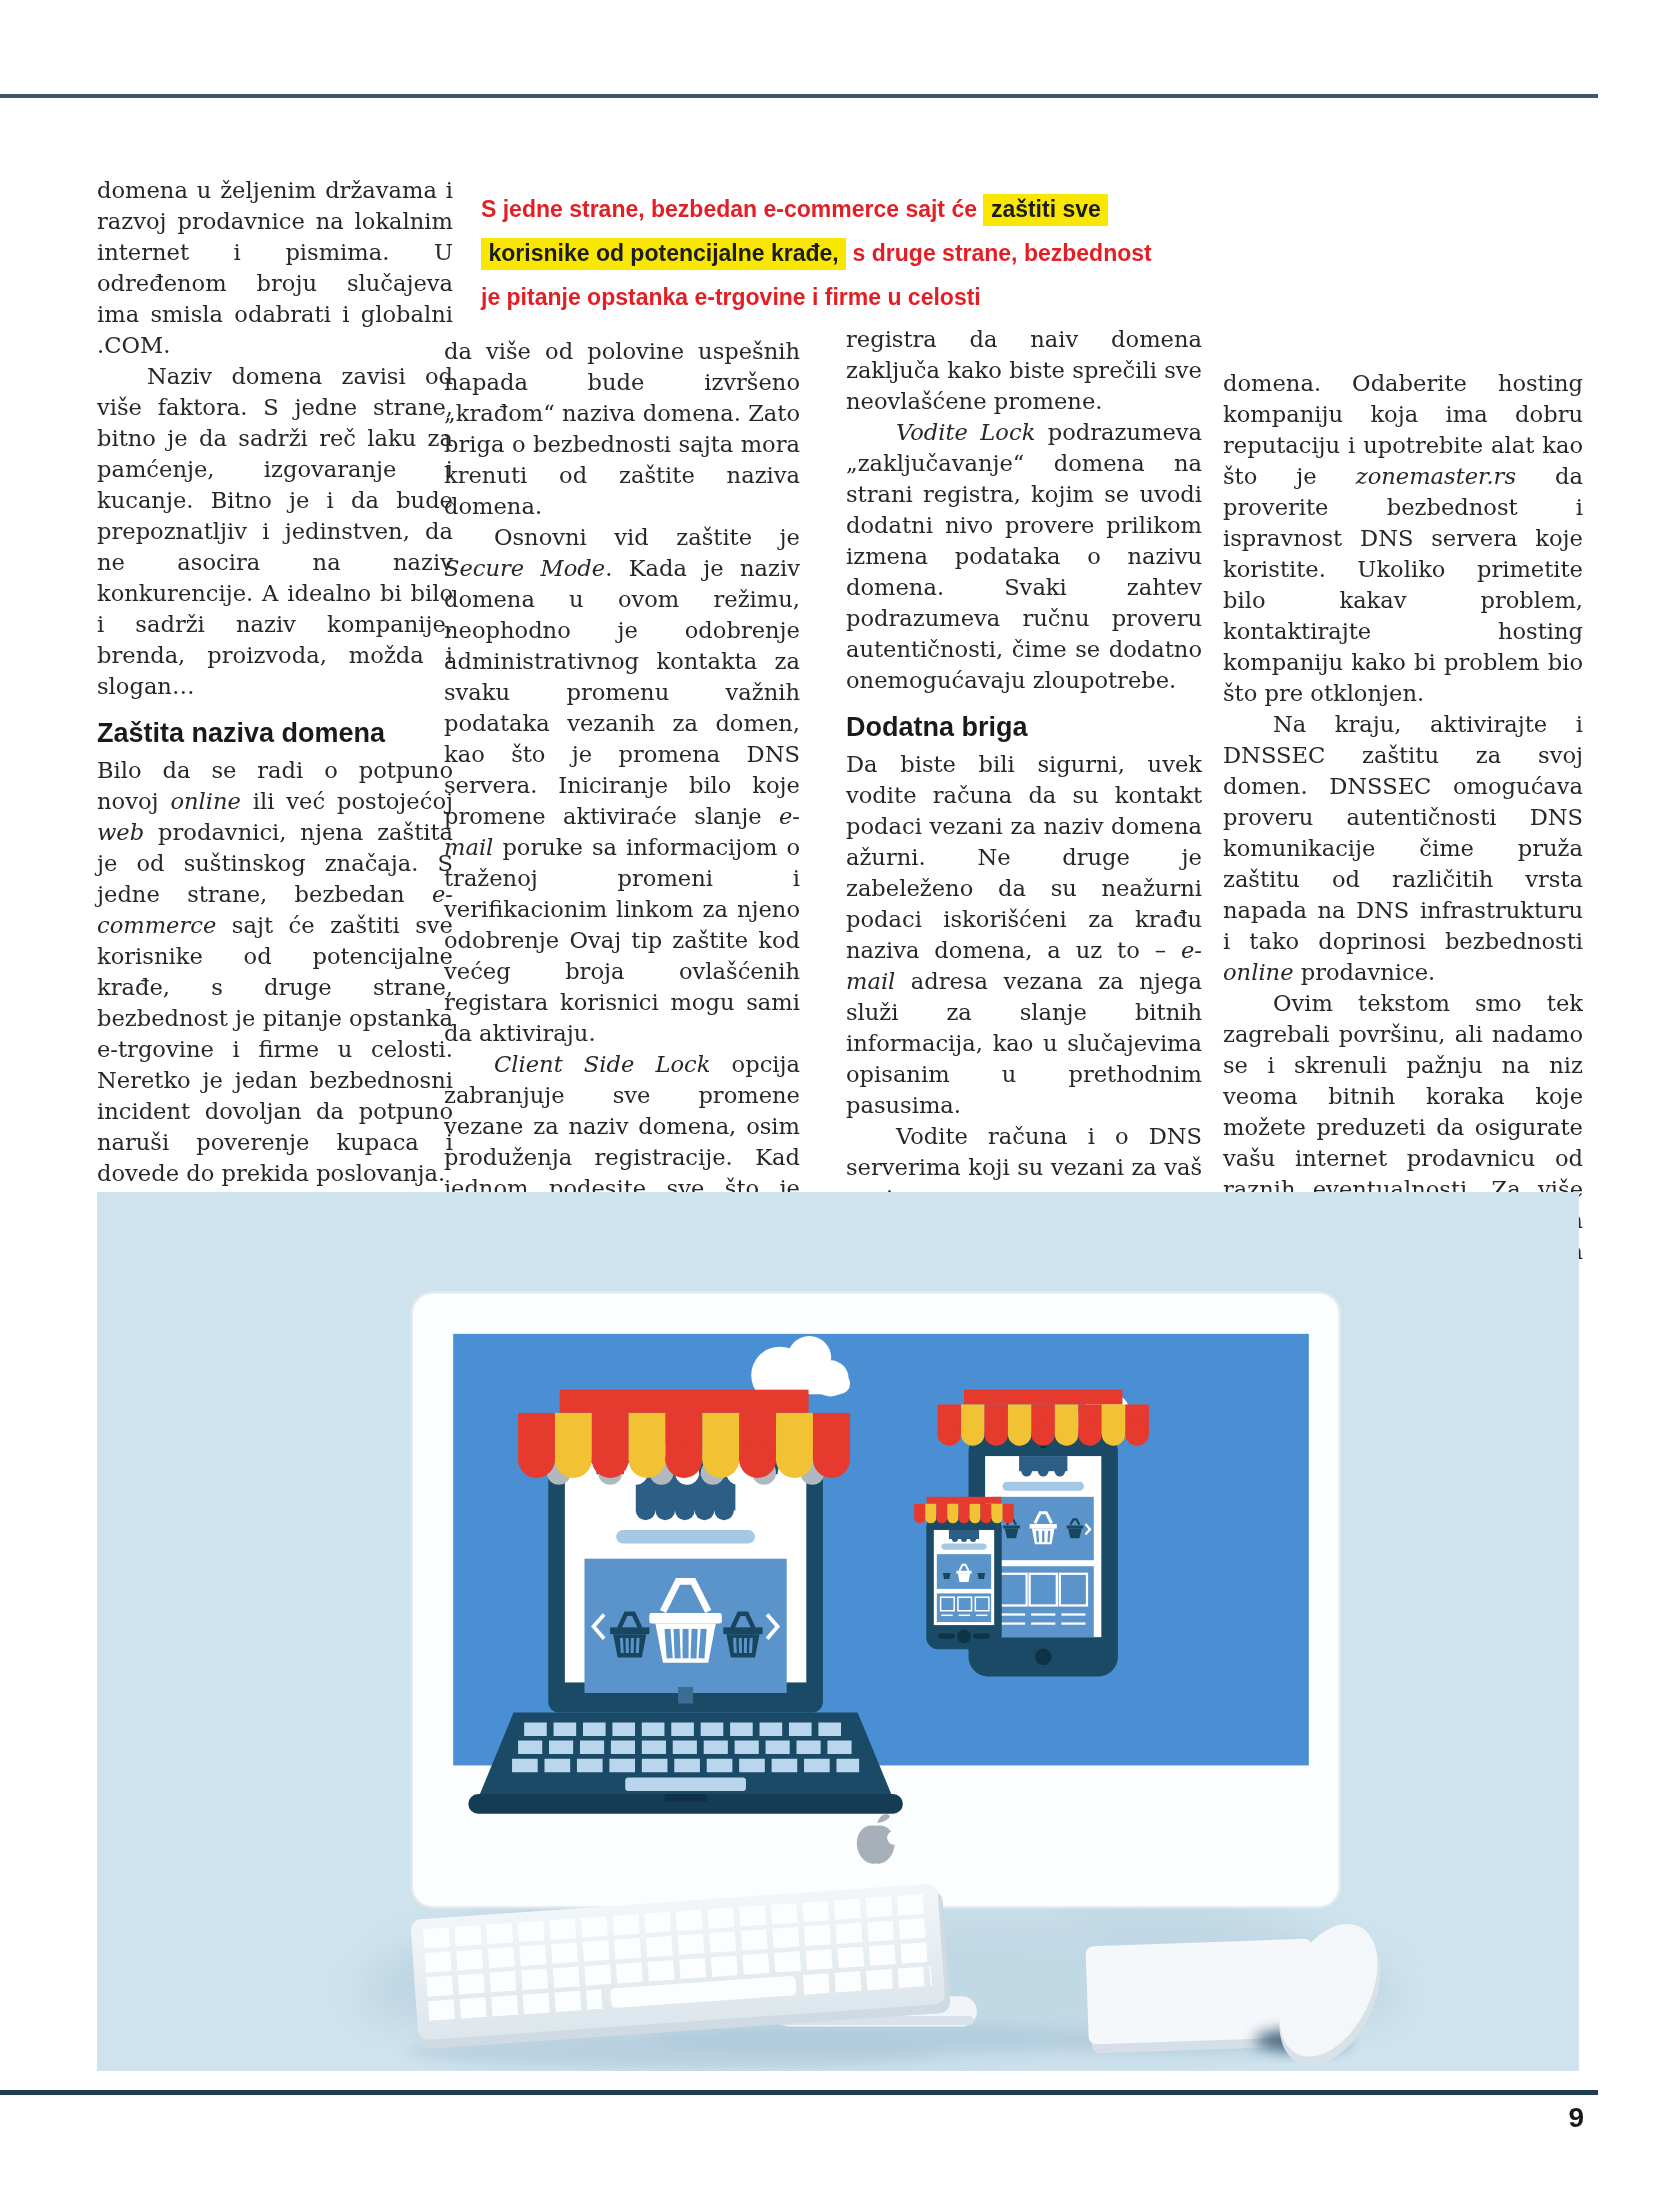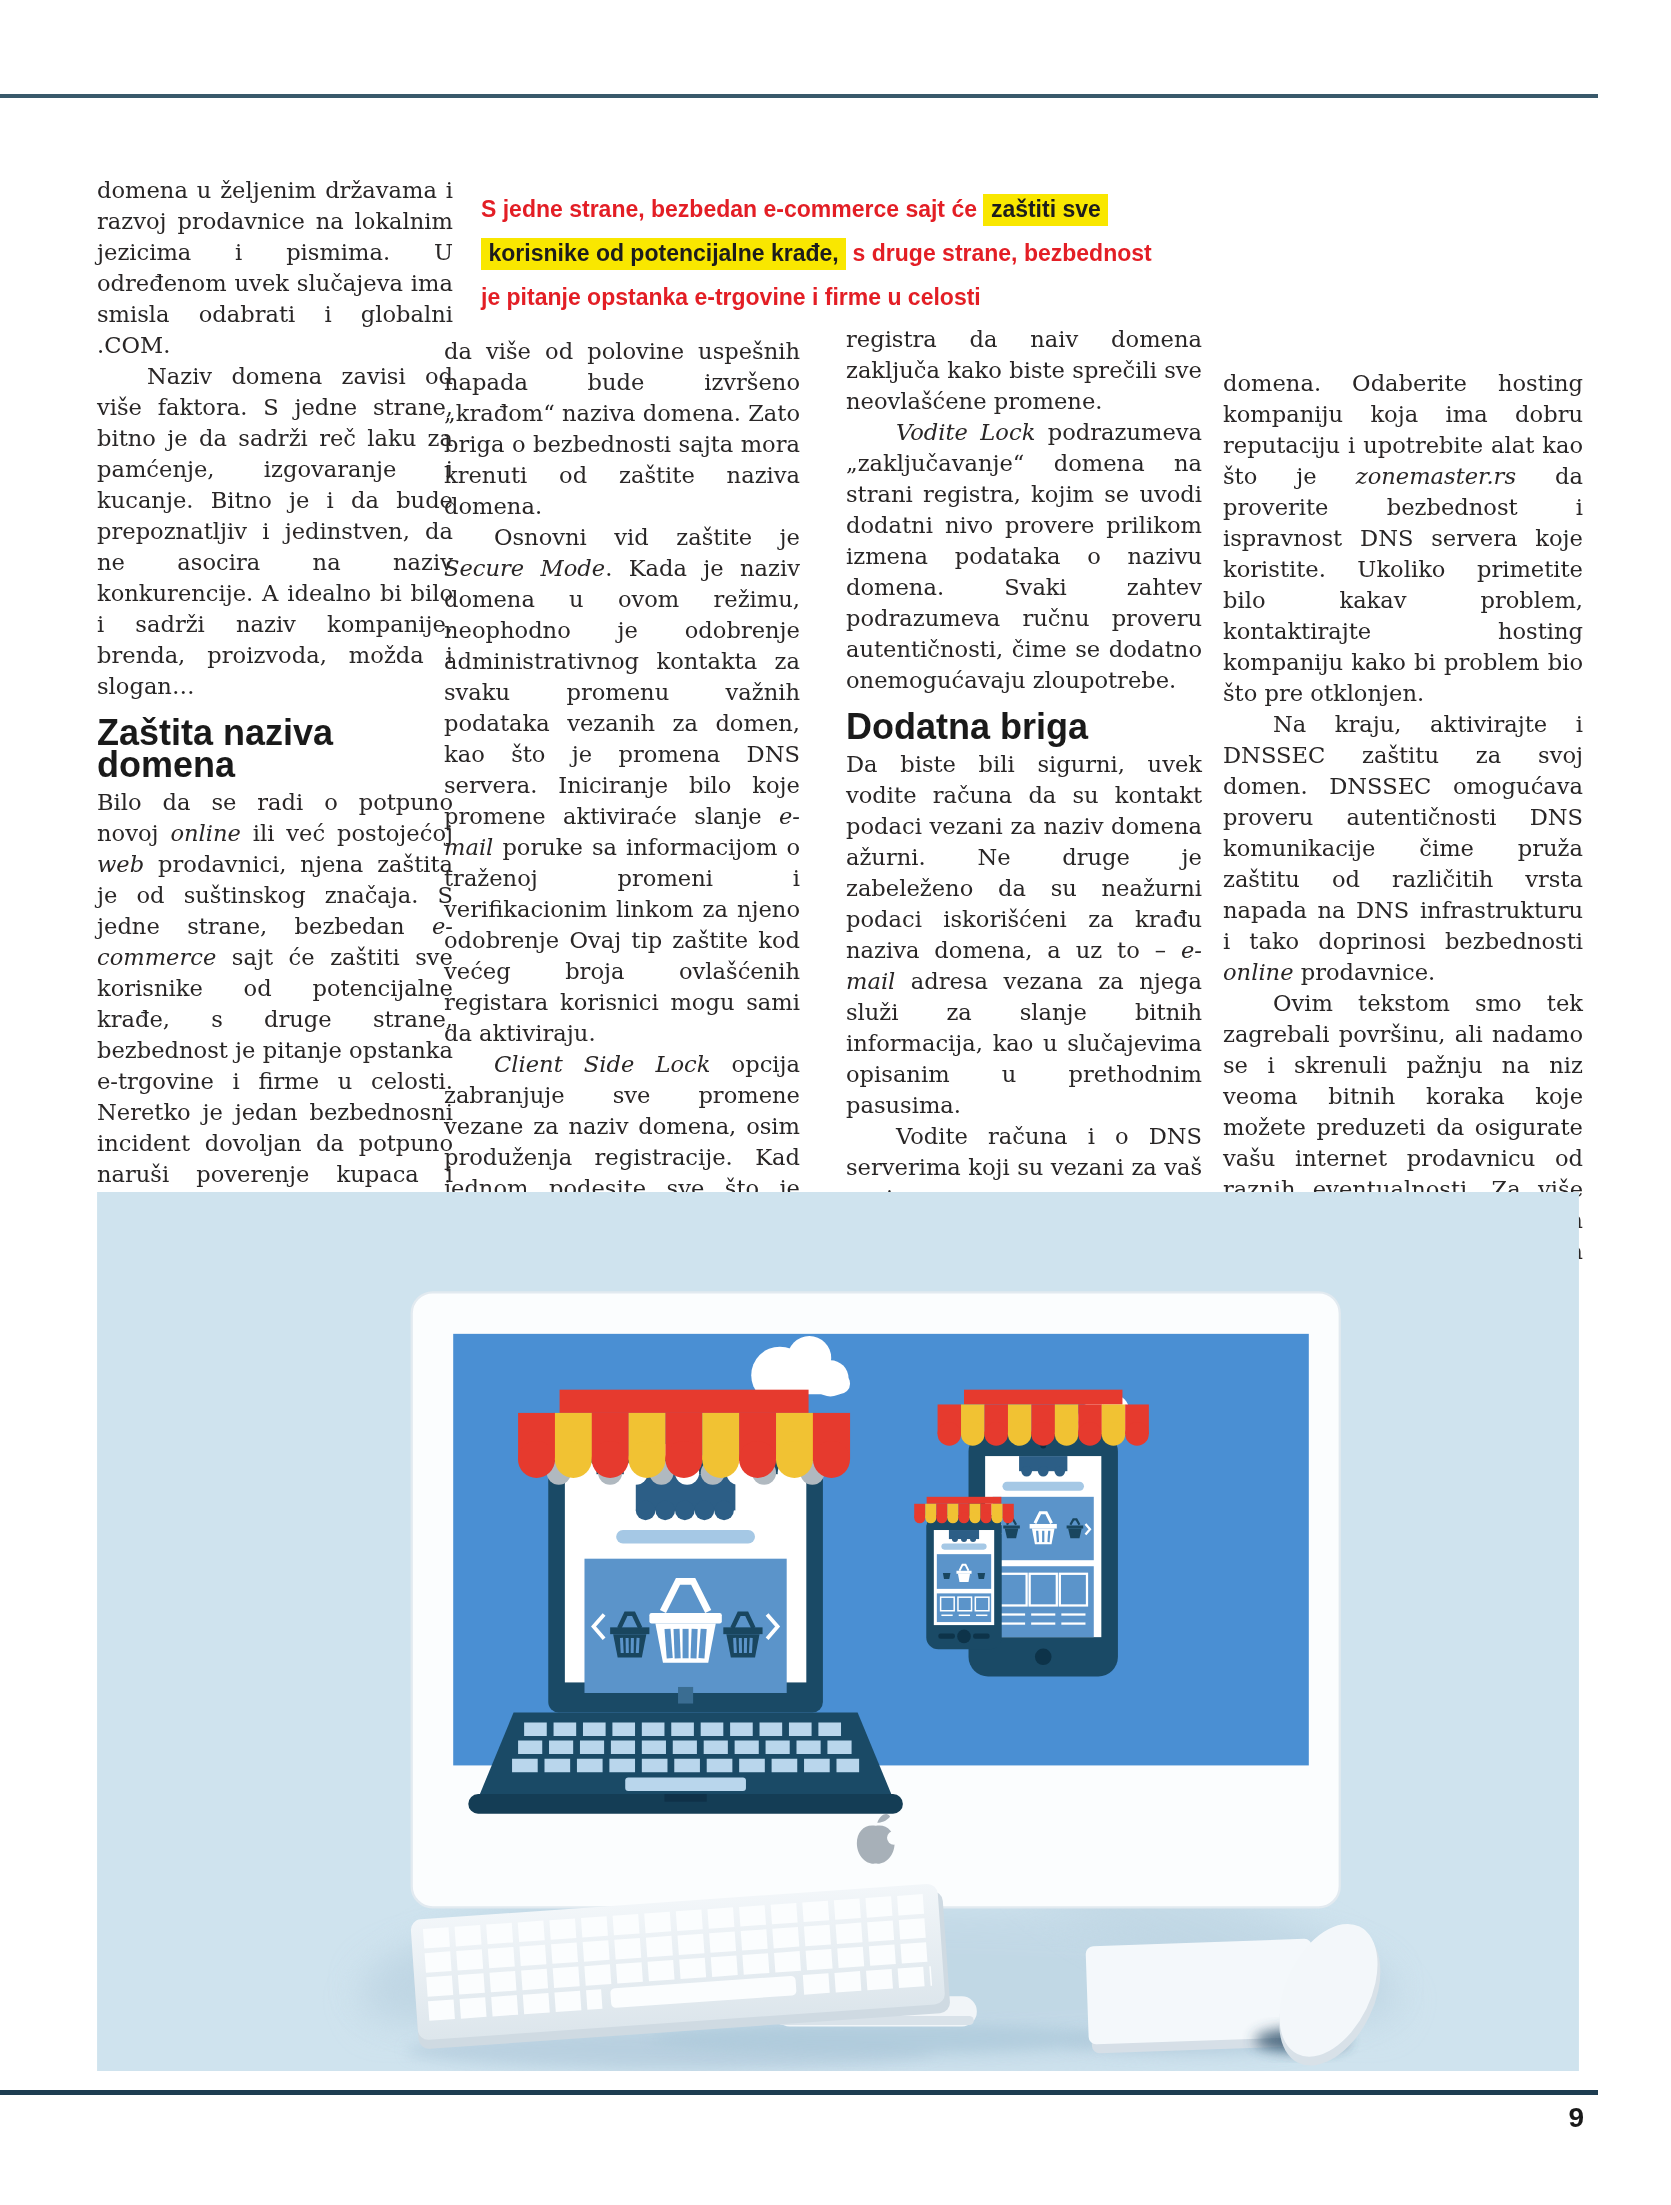--- a/index.html
+++ b/index.html
@@ -12,41 +12,41 @@
 
   .headline{position:absolute;left:481px;top:187px;width:1113px;
         font-family:"Liberation Sans", sans-serif;font-weight:bold;font-size:23px;line-height:44px;}
   .headline .red{color:#e31e25;}
   .headline .hl{color:#1c1c1c;background:#f9e700;padding:2.3px 7.5px 3.8px 7.5px;}
 
   .col{position:absolute;width:356px;font-size:22.6px;line-height:31px;color:#292626;
        text-align:justify;}
   .col p{margin:0;}
   .col p.ind{text-indent:50px;}
-  .col h3{font-family:"Liberation Sans", sans-serif;font-weight:bold;font-size:36px;
+  .col h3{font-family:"Liberation Sans", sans-serif;font-weight:bold;font-size:27px;
        color:#1a1a1a;margin:15px 0 6px 0;text-align:left;line-height:32px;}
   .col h3:first-child{margin-top:0;}
   .col em{font-style:italic;}
   .col1{left:97px;top:175px;}
   .col2{left:444px;top:336px;}
   .col3{left:846px;top:324px;}
   .col4{left:1223px;top:336px;width:360px;margin-top:32px;}
 
   .illustration{position:absolute;left:97px;top:1192px;width:1482px;height:879px;}
   .illustration svg{display:block;width:100%;height:100%;}
 </style>
 </head>
 <body>
 
 <div class="page">
 
   <div class="rule-top" style="background: rgb(57, 89, 107);"></div>
 
   <div class="col col1">
-      <p><span>domena u željenim državama i razvoj prodavnice na lokalnim jezicima i pismima. U određenom uvek slučajeva ima smisla odabrati i globalni .COM.</span></p>
+      <p><span>domena u željenim državama i razvoj prodavnice na lokalnim internet i pismima. U određenom broju slučajeva ima smisla odabrati i globalni .COM.</span></p>
       <p class="ind"><span>Naziv domena zavisi od više faktora. S jedne strane, bitno je da sadrži reč laku za pamćenje, izgovaranje i kucanje. Bitno je i da bude prepoznatljiv i jedinstven, da ne asocira na naziv konkurencije. A idealno bi bilo i sadrži naziv kompanije, brenda, proizvoda, možda i slogan…</span></p>
       <h3>Zaštita naziva domena</h3>
       <p><span>Bilo da se radi o potpuno novoj </span><em>online</em><span> ili već postojećoj </span><em>web</em><span> prodavnici, njena zaštita je od suštinskog značaja. S jedne strane, bezbedan </span><em>e-commerce</em><span> sajt će zaštiti sve korisnike od potencijalne krađe, s druge strane, bezbednost je pitanje opstanka e-trgovine i firme u celosti. Neretko je jedan bezbednosni incident dovoljan da potpuno naruši poverenje kupaca i dovede do prekida poslovanja.</span></p>
       <p class="ind"><span>Izveštaji kompanija koje se bave bezbednošću pokazuju</span></p>
     </div>
 
   <div class="headline">
       <div><span class="red">S jedne strane, bezbedan e-commerce sajt će </span><span class="hl">zaštiti sve</span></div>
       <div><span class="hl">korisnike od potencijalne krađe,</span><span class="red"> s druge strane, bezbednost</span></div>
       <div><span class="red">je pitanje opstanka e-trgovine i firme u celosti</span></div>

